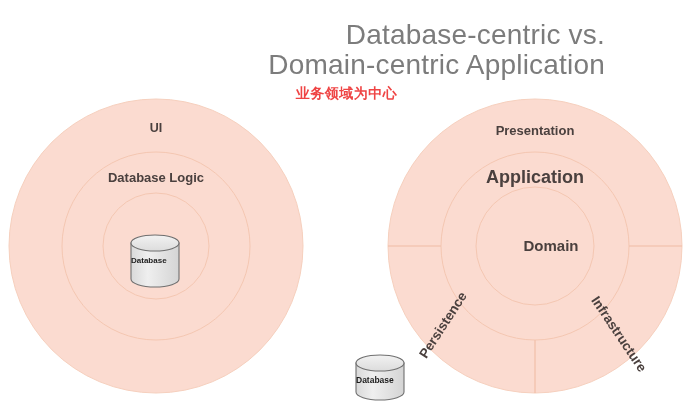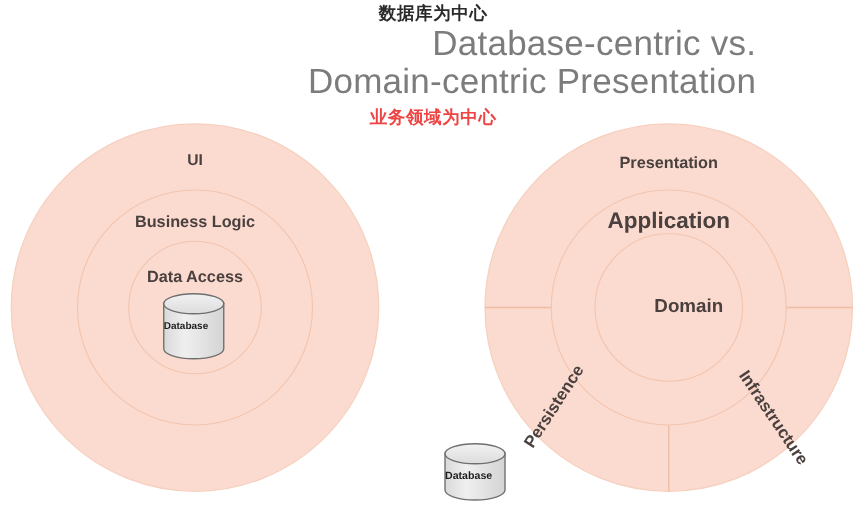--- a/index.html
+++ b/index.html
@@ -139,32 +139,30 @@
       <path d="M356,363 L356,392 A24,8 0 0 0 404,392 L404,363 Z" fill="url(#dbBodyGrad)" stroke="#6f6f6f" stroke-width="1.1"></path>
       <ellipse cx="380" cy="363" rx="24" ry="8" fill="url(#dbTopGrad)" stroke="#6f6f6f" stroke-width="1.1"></ellipse>
     </g>
 
     <g>
       <path id="arcPersistence" d="M 413,330 A 147,147 0 0 1 403,180" fill="none"></path>
       <path id="arcInfrastructure" d="M 655,310 A 147,147 0 0 1 580,378" fill="none"></path>
     </g>
   </svg>
 
-  <div class="anno-top">数据库为中心</div>
 
   <div class="title">
     <span class="l1">Database-centric vs.</span>
-    <span class="l2">Domain-centric Presentation</span>
+    <span class="l2">Domain-centric Application</span>
   </div>
 
   <div class="anno-bottom">业务领域为中心</div>
 
   <div class="ring-label lbl-ui" style="left:156px; top:128px;">UI</div>
-  <div class="ring-label lbl-bl" style="left:156px; top:177px;">Business Logic</div>
-  <div class="ring-label lbl-da" style="left:156px; top:221px;">Data Access</div>
+  <div class="ring-label lbl-bl" style="left:156px; top:177px;">Database Logic</div>
 
   <div class="db-text" style="left:131px; top:256px; width:48px; font-size:8px;">Database</div>
 
   <div class="ring-label lbl-presentation" style="left:535px; top:130px;">Presentation</div>
   <div class="ring-label lbl-application" style="left:535px; top:177px;">Application</div>
   <div class="ring-label lbl-domain" style="left:535px; top:245px;">Domain</div>
 
   <div class="ring-label lbl-persistence" style="left:443px; top:325px; transform:translate(-50%,-50%) rotate(-57deg);">Persistence</div>
   <div class="ring-label lbl-infra" style="left:619px; top:334px; transform:translate(-50%,-50%) rotate(56deg);">Infrastructure</div>
 

